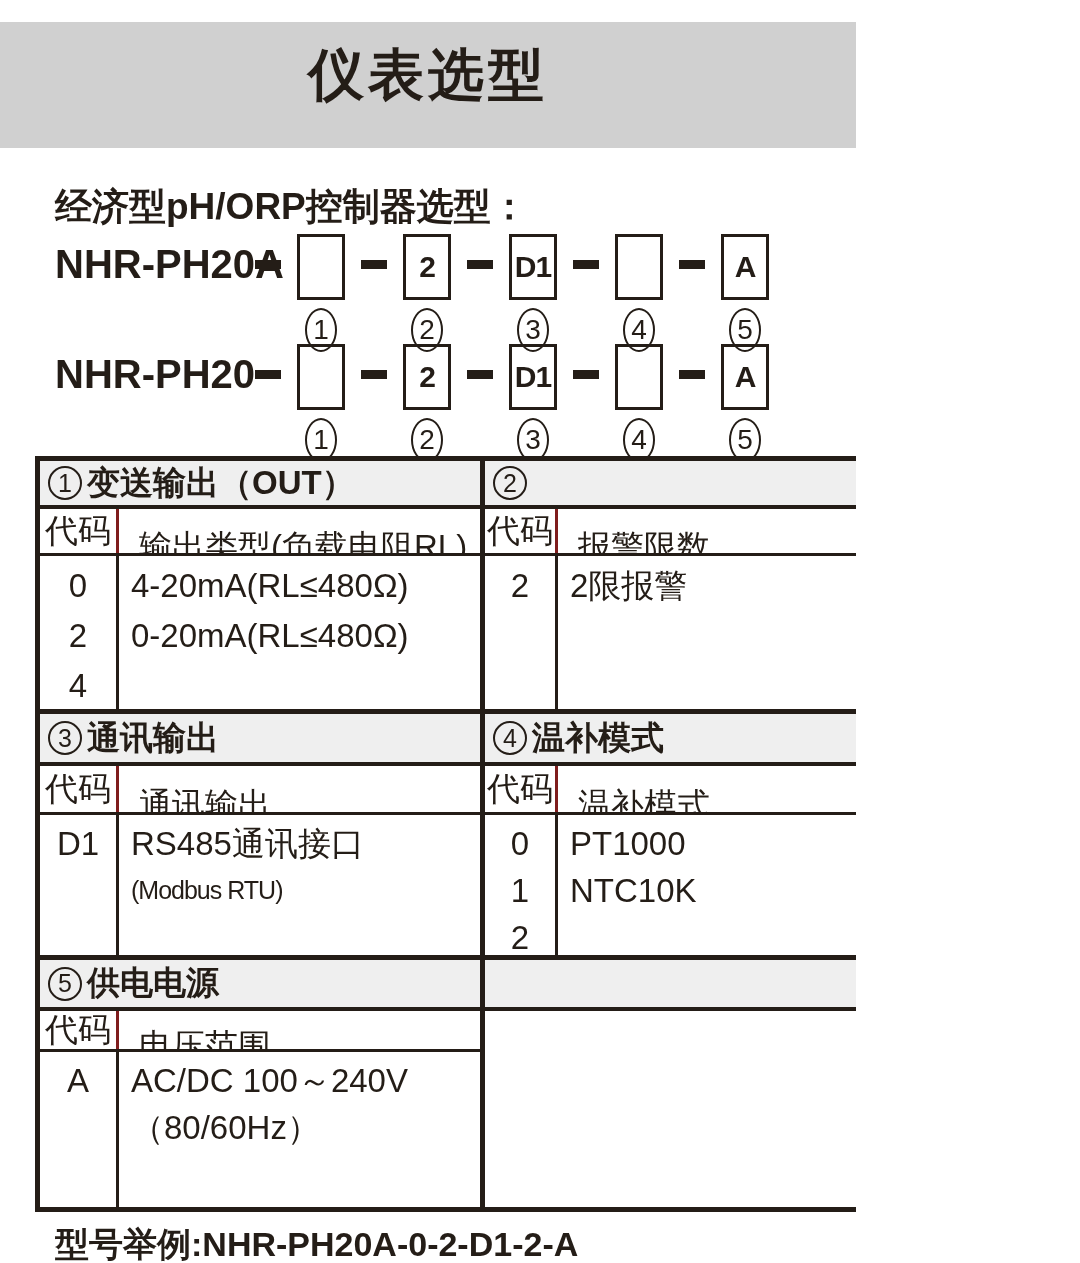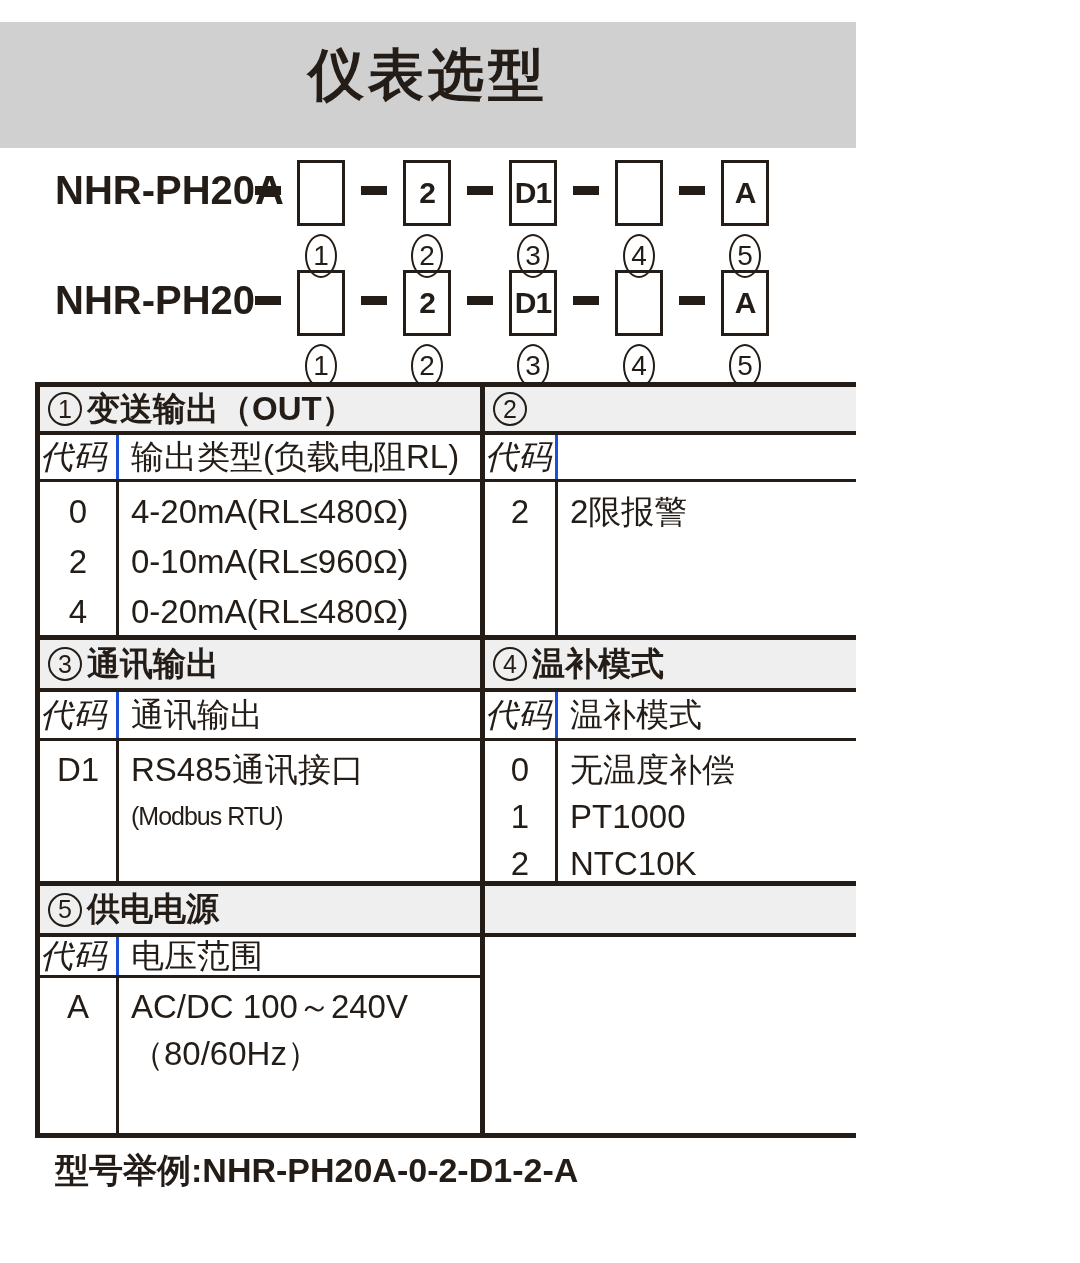--- a/index.html
+++ b/index.html
@@ -55,22 +55,22 @@
     background: #efefef; border-bottom: 4px solid #241d17;
     display: flex; align-items: center; padding-left: 8px;
     font-weight: 700; font-size: 33px; white-space: nowrap;
   }
   .hnum {
     width: 30px; height: 30px; border: 2px solid #241d17; border-radius: 50%;
     display: inline-flex; align-items: center; justify-content: center;
     font-size: 25px; font-weight: 400; margin-right: 5px; flex-shrink: 0;
   }
   .half-sub { display: flex; border-bottom: 3px solid #241d17; font-size: 33px; white-space: nowrap; }
-  .sub-code { border-right: 3px solid #1d4ed8; flex-shrink: 0; font-style: italic; }
-  .sub-desc { flex: 1; padding-left: 12px; overflow: hidden; }
+  .sub-code { border-right: 3px solid #7f1d1d; text-align: center; flex-shrink: 0; }
+  .sub-desc { flex: 1; padding-left: 20px; overflow: hidden; margin-top: 16px; }
   .half-body { display: flex; }
   .col-code { border-right: 3px solid #241d17; display: flex; flex-direction: column; padding-top: 5px; text-align: center; flex-shrink: 0; }
   .col-desc { flex: 1; display: flex; flex-direction: column; padding-left: 12px; padding-top: 5px; overflow: hidden; }
   .cell { display: block; font-size: 33px; white-space: nowrap; }
   .left  .sub-code, .left  .col-code { width: 76px; }
   .right .sub-code, .right .col-code { width: 70px; }
 
   .b1 .half-head { height: 44px; } .b1 .half-sub { height: 44px; line-height: 44px; }
   .b1 .half-body { height: 153px; } .b1 .cell { height: 50px; line-height: 50px; }
   .b2 .half-head { height: 48px; } .b2 .half-sub { height: 46px; line-height: 46px; }
@@ -85,20 +85,21 @@
 </style>
 </head>
 <body>
 
 <div class="page">
 
   <div class="banner">
     <div class="banner-title">仪表选型</div>
   </div>
 
+  <div class="intro">经济型pH/ORP控制器选型：</div>
 
   <div class="model-area">
 
     <div class="model-line">
       <div class="model-label">NHR-PH20A</div>
       <div class="dash"></div>
       <div class="slot">
           <span class="box"></span>
           <span class="circ">1</span>
         </div>
@@ -168,31 +169,31 @@
           <span class="sub-desc">输出类型(负载电阻RL)</span>
         </div>
         <div class="half-body">
           <div class="col-code">
             <span class="cell">0</span>
             <span class="cell">2</span>
             <span class="cell">4</span>
           </div>
           <div class="col-desc">
             <span class="cell">4-20mA(RL≤480Ω)</span>
-            <span class="cell">0-10mA(RL≤960Ω)</span>
             <span class="cell">0-20mA(RL≤480Ω)</span>
           </div>
         </div>
       </div>
       <div class="half right">
         <div class="half-head">
           <span class="hnum">2</span>
         </div>
         <div class="half-sub">
           <span class="sub-code">代码</span>
+          <span class="sub-desc">报警限数</span>
         </div>
         <div class="half-body">
           <div class="col-code">
             <span class="cell">2</span>
           </div>
           <div class="col-desc">
             <span class="cell">2限报警</span>
           </div>
         </div>
       </div>
@@ -228,21 +229,20 @@
           <span class="sub-code">代码</span>
           <span class="sub-desc">温补模式</span>
         </div>
         <div class="half-body">
           <div class="col-code">
             <span class="cell">0</span>
             <span class="cell">1</span>
             <span class="cell">2</span>
           </div>
           <div class="col-desc">
-            <span class="cell">无温度补偿</span>
             <span class="cell">PT1000</span>
             <span class="cell">NTC10K</span>
           </div>
         </div>
       </div>
     </div>
 
     <div class="band b3">
       <div class="half left">
         <div class="half-head">

